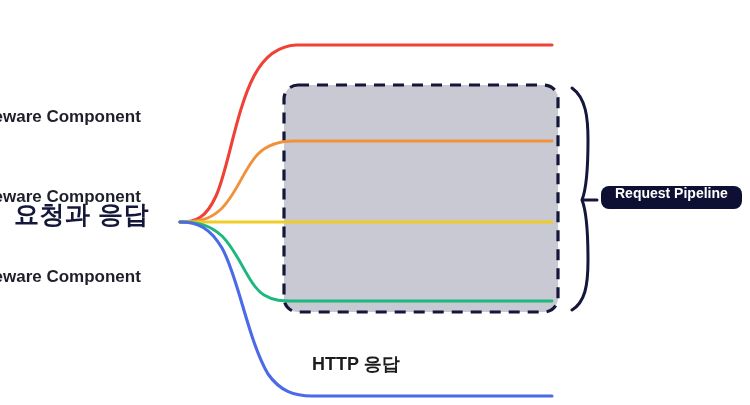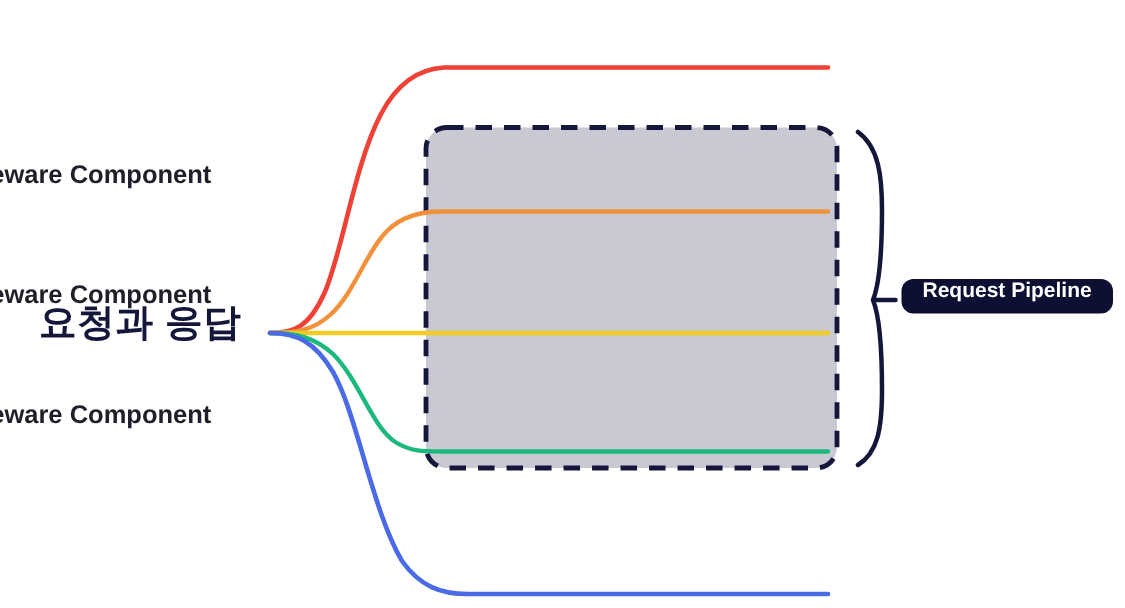--- a/index.html
+++ b/index.html
@@ -29,21 +29,20 @@
     white-space: nowrap;
     pointer-events: none;
   }
   #left-title {
     left: 14px;
     top: 198px;
     font-size: 25px;
     font-weight: bold;
     color: #15173a;
     letter-spacing: 0.5px;
-    margin-left: 12px;
   }
   #http-request-label {
     left: 312px;
     top: 12px;
     font-size: 18px;
     font-weight: 600;
     color: #1c1c1c;
   }
   #http-response-label {
     left: 312px;
@@ -102,20 +101,21 @@
 
     <path d="M572,88 C586,98 588,118 588,140 C588,170 586,190 582,200
              C586,210 588,232 588,260 C588,286 585,302 572,310" fill="none" stroke="#14163a" stroke-width="3" stroke-linecap="round"></path>
 
     <path d="M583,200 L597,200" fill="none" stroke="#14163a" stroke-width="3" stroke-linecap="round"></path>
   </svg>
 
   <div class="lbl" id="left-title">요청과 응답</div>
 
 
+  <div class="lbl" id="http-response-label">HTTP 응답</div>
 
   <div class="lbl mw-label" id="mw-label-0">
     <span>Middleware Component</span>
   </div>
 
   <div class="lbl mw-label" id="mw-label-1">
     <span>Middleware Component</span>
   </div>
 
   <div class="lbl mw-label" id="mw-label-2">

